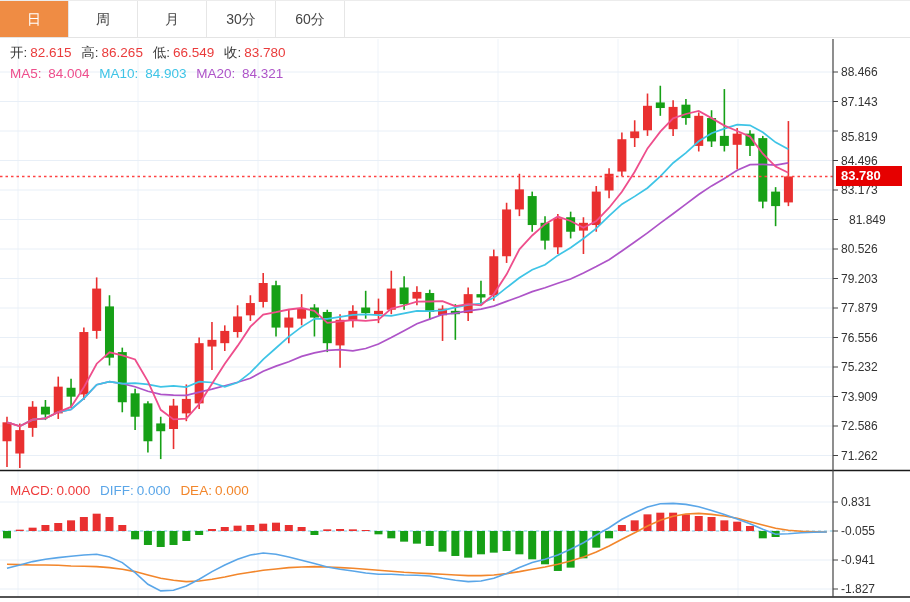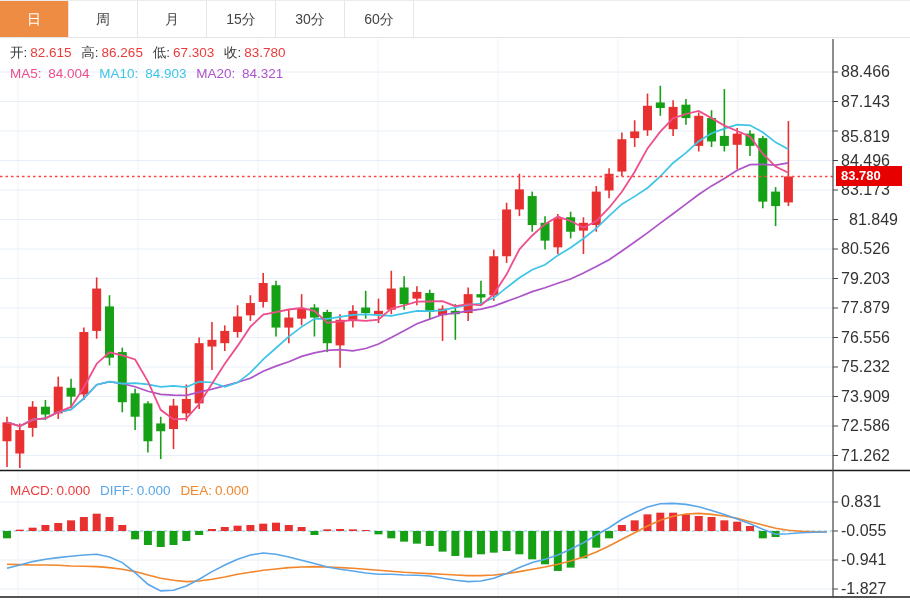--- a/index.html
+++ b/index.html
@@ -15,34 +15,33 @@
   
   #chart{position:absolute;left:0;top:37px;width:910px;height:565px;}
   #ksvg{position:absolute;left:0;top:0;}
   .inforow{position:absolute;font-size:13.5px;white-space:nowrap;z-index:5;}
   .inforow span{margin-right:3px;text-align:center;}
   .grp{margin-right:14px;}
   #ohlcrow{left:10px;top:7px;color:#3a3a3a;}
   #ohlcrow .v{color:#ea3b3b;}
   #marow{left:10px;top:29px;}
   #macdrow{left:10px;top:446px;}
-  .axlab{position:absolute;left:841px;font-size:16px;color:#333;line-height:16px;}
+  .axlab{position:absolute;left:841px;font-size:12px;color:#333;line-height:16px;}
   #tag{position:absolute;left:836px;width:66px;height:20px;background:#e60000;color:#fff;
        font-size:13px;font-weight:bold;line-height:20px;padding-left:5px;box-sizing:border-box;z-index:6;}
 </style>
 </head>
 <body>
 
 <div id="app">
 
   <nav id="tabbar">
       <div class="tab active">日</div>
       <div class="tab">周</div>
       <div class="tab">月</div>
-      <div class="tab">15分</div>
       <div class="tab">30分</div>
       <div class="tab">60分</div>
     </nav>
 
   <div id="chart">
     <svg id="ksvg" width="910" height="565">
         <g>
           <line x1="18" y1="2" x2="18" y2="560" stroke="#eef3f9" stroke-width="1"></line>
           <line x1="138" y1="2" x2="138" y2="560" stroke="#eef3f9" stroke-width="1"></line>
           <line x1="258" y1="2" x2="258" y2="560" stroke="#eef3f9" stroke-width="1"></line>
@@ -290,21 +289,21 @@
           <line x1="833" y1="465" x2="838" y2="465" stroke="#444444" stroke-width="1"></line>
           <line x1="833" y1="494" x2="838" y2="494" stroke="#444444" stroke-width="1"></line>
           <line x1="833" y1="523" x2="838" y2="523" stroke="#444444" stroke-width="1"></line>
           <line x1="833" y1="552" x2="838" y2="552" stroke="#444444" stroke-width="1"></line>
         </g>
       </svg>
 
     <div id="ohlcrow" class="inforow">
       <span class="grp"><span>开:</span><span class="v">82.615</span></span>
       <span class="grp"><span>高:</span><span class="v">86.265</span></span>
-      <span class="grp"><span>低:</span><span class="v">67.303</span></span>
+      <span class="grp"><span>低:</span><span class="v">66.549</span></span>
       <span class="grp"><span>收:</span><span class="v">83.780</span></span>
     </div>
 
     <div id="marow" class="inforow">
       <span class="grp" id="ma5grp" style="color: rgb(238, 78, 140);"><span>MA5:</span> <span>84.004</span></span>
       <span class="grp" id="ma10grp" style="color: rgb(62, 196, 230);"><span>MA10:</span> <span>84.903</span></span>
       <span class="grp" id="ma20grp" style="color: rgb(174, 84, 200);"><span>MA20:</span> <span>84.321</span></span>
     </div>
 
     <div id="macdrow" class="inforow">

